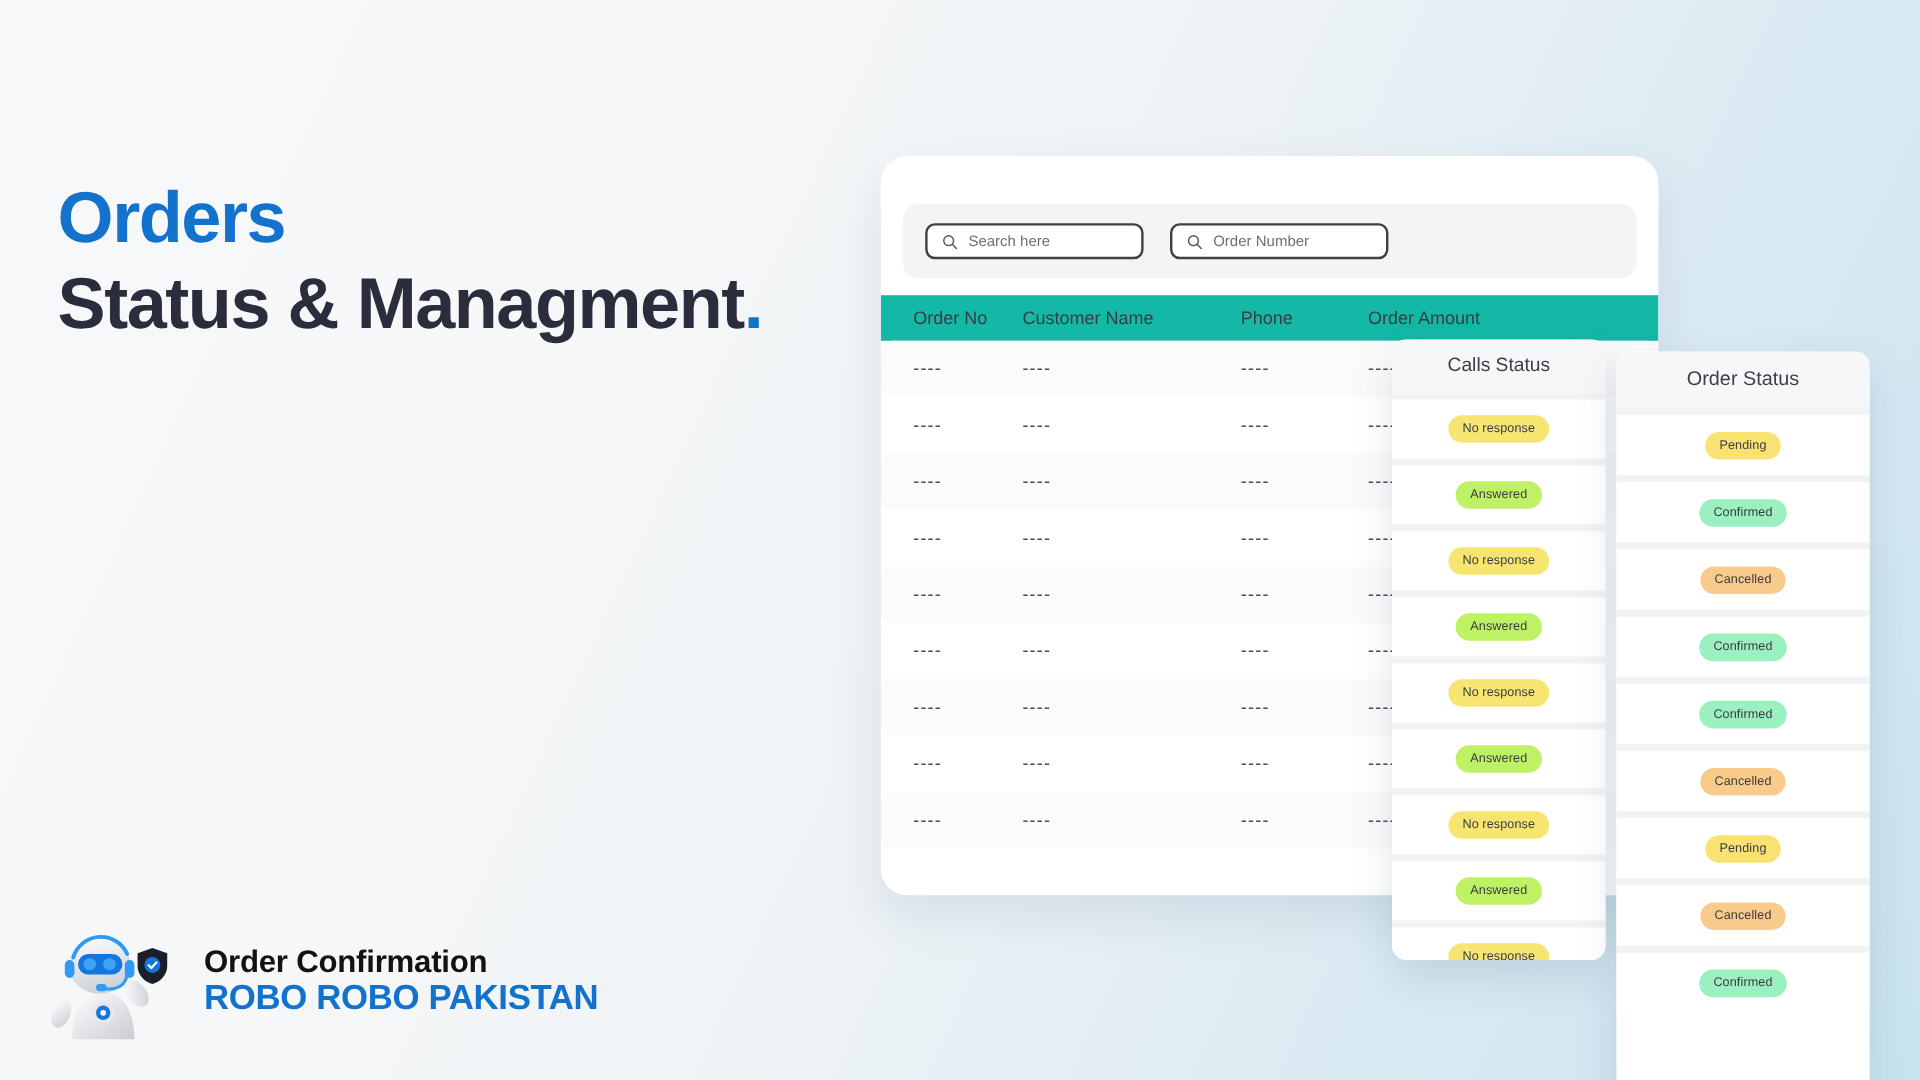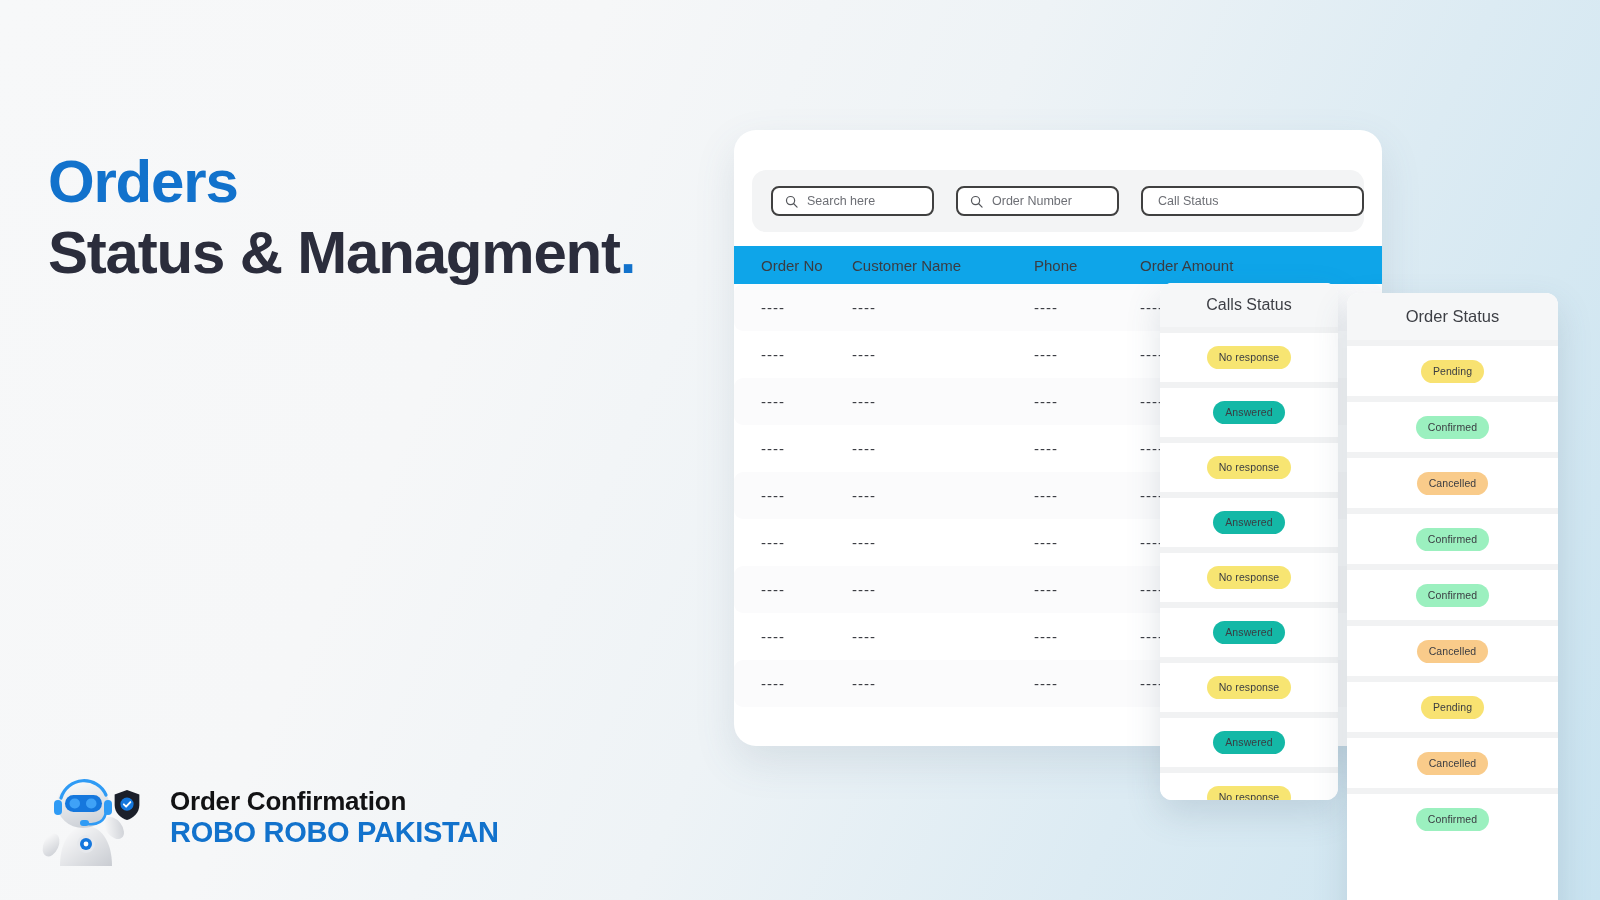--- a/index.html
+++ b/index.html
@@ -120,21 +120,21 @@
 
   .mag { width: 13px; height: 13px; flex: 0 0 auto; display:block; }
 
   
   .thead {
     position: absolute;
     left: 0;
     top: 116px;
     width: 100%;
     height: 38px;
-    background: #0ea5e9;
+    background: #14b8a6;
     display: flex;
     align-items: center;
     font-size: 15px;
     color: #3a3c42;
   }
   .thead .c1 { width: 118px; padding-left: 27px; }
   .thead .c2 { width: 182px; }
   .thead .c3 { width: 106px; }
   .thead .c4 { width: 150px; }
 
@@ -207,21 +207,21 @@
   .badge {
     display: inline-block;
     border-radius: 999px;
     font-size: 10.5px;
     color: #3a3c42;
     padding: 5px 12px 6px;
     letter-spacing: 0.1px;
     white-space: nowrap;
   }
   .badge.noresponse { background: #f7e572; }
-  .badge.answered   { background: #14b8a6; text-align: center; }
+  .badge.answered   { background: #bef264; text-align: center; }
   .badge.pending    { background: #f8e271; }
   .badge.confirmed  { background: #9bf0bf; }
   .badge.cancelled  { background: #f9cb8a; }
 </style>
 </head>
 <body>
 
 <div class="stage">
 
   <div class="left-pane">
@@ -298,23 +298,20 @@
       <div class="field ordernum">
         <span class="mag">
           <svg viewBox="0 0 14 14" width="13" height="13">
               <circle cx="6" cy="6" r="4.4" stroke="#55575c" stroke-width="1.3" fill="none"></circle>
               <line x1="9.4" y1="9.4" x2="13" y2="13" stroke="#55575c" stroke-width="1.3" stroke-linecap="round"></line>
             </svg>
         </span>
         <span>Order Number</span>
       </div>
 
-      <div class="field callstat">
-        <span>Call Status</span>
-      </div>
     </div>
 
     <div class="thead">
       <span class="c1">Order No</span>
       <span class="c2">Customer Name</span>
       <span class="c3">Phone</span>
       <span class="c4">Order Amount</span>
     </div>
 
     <div class="rows">

